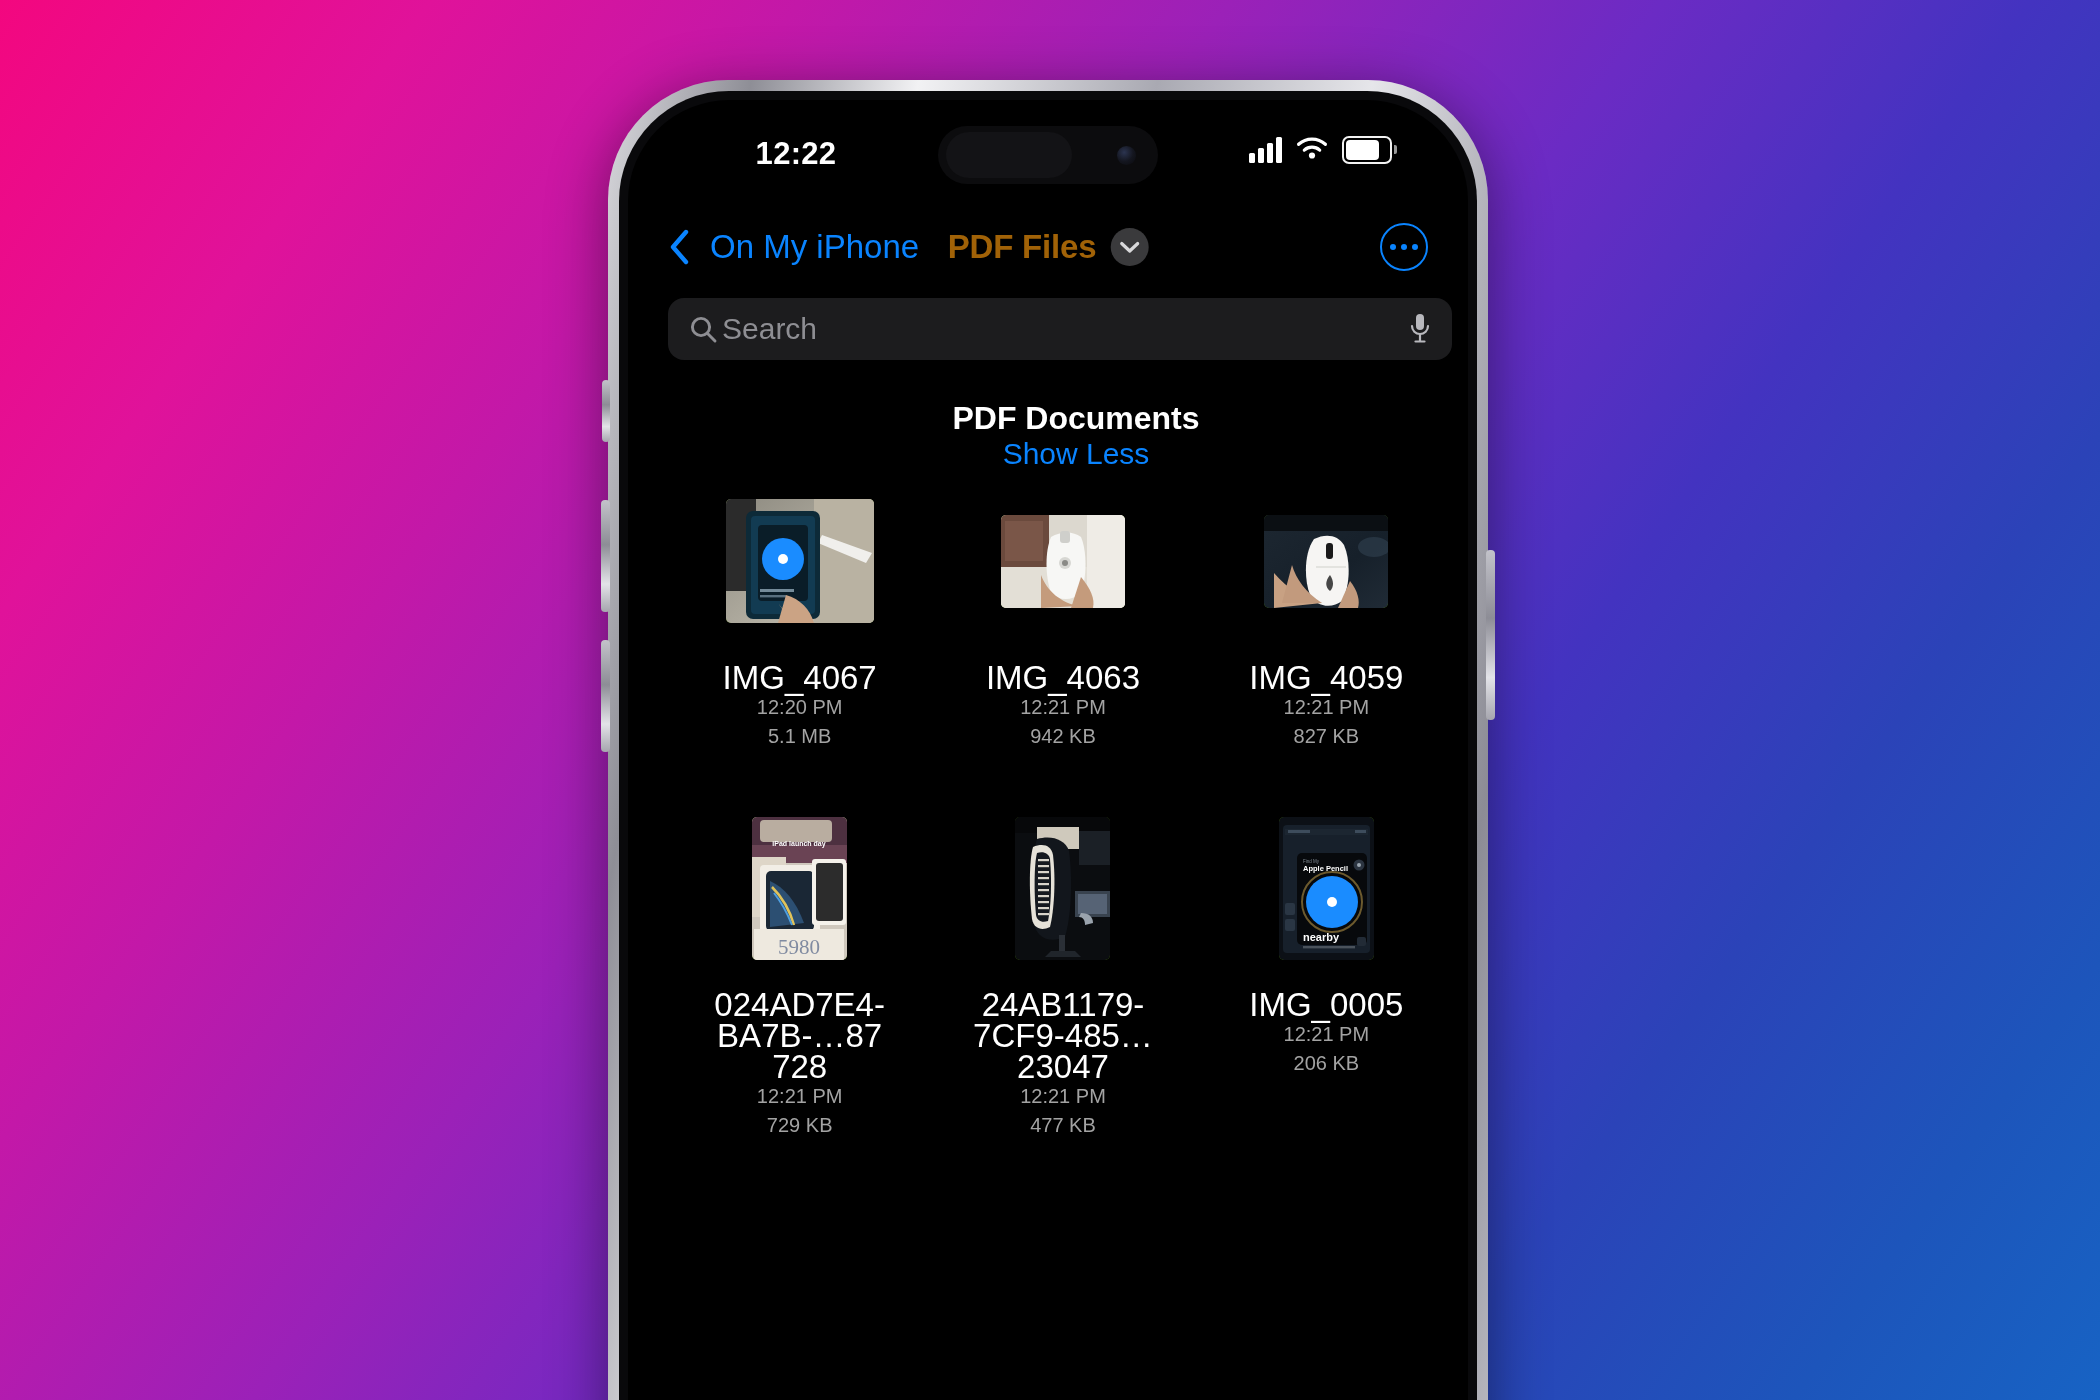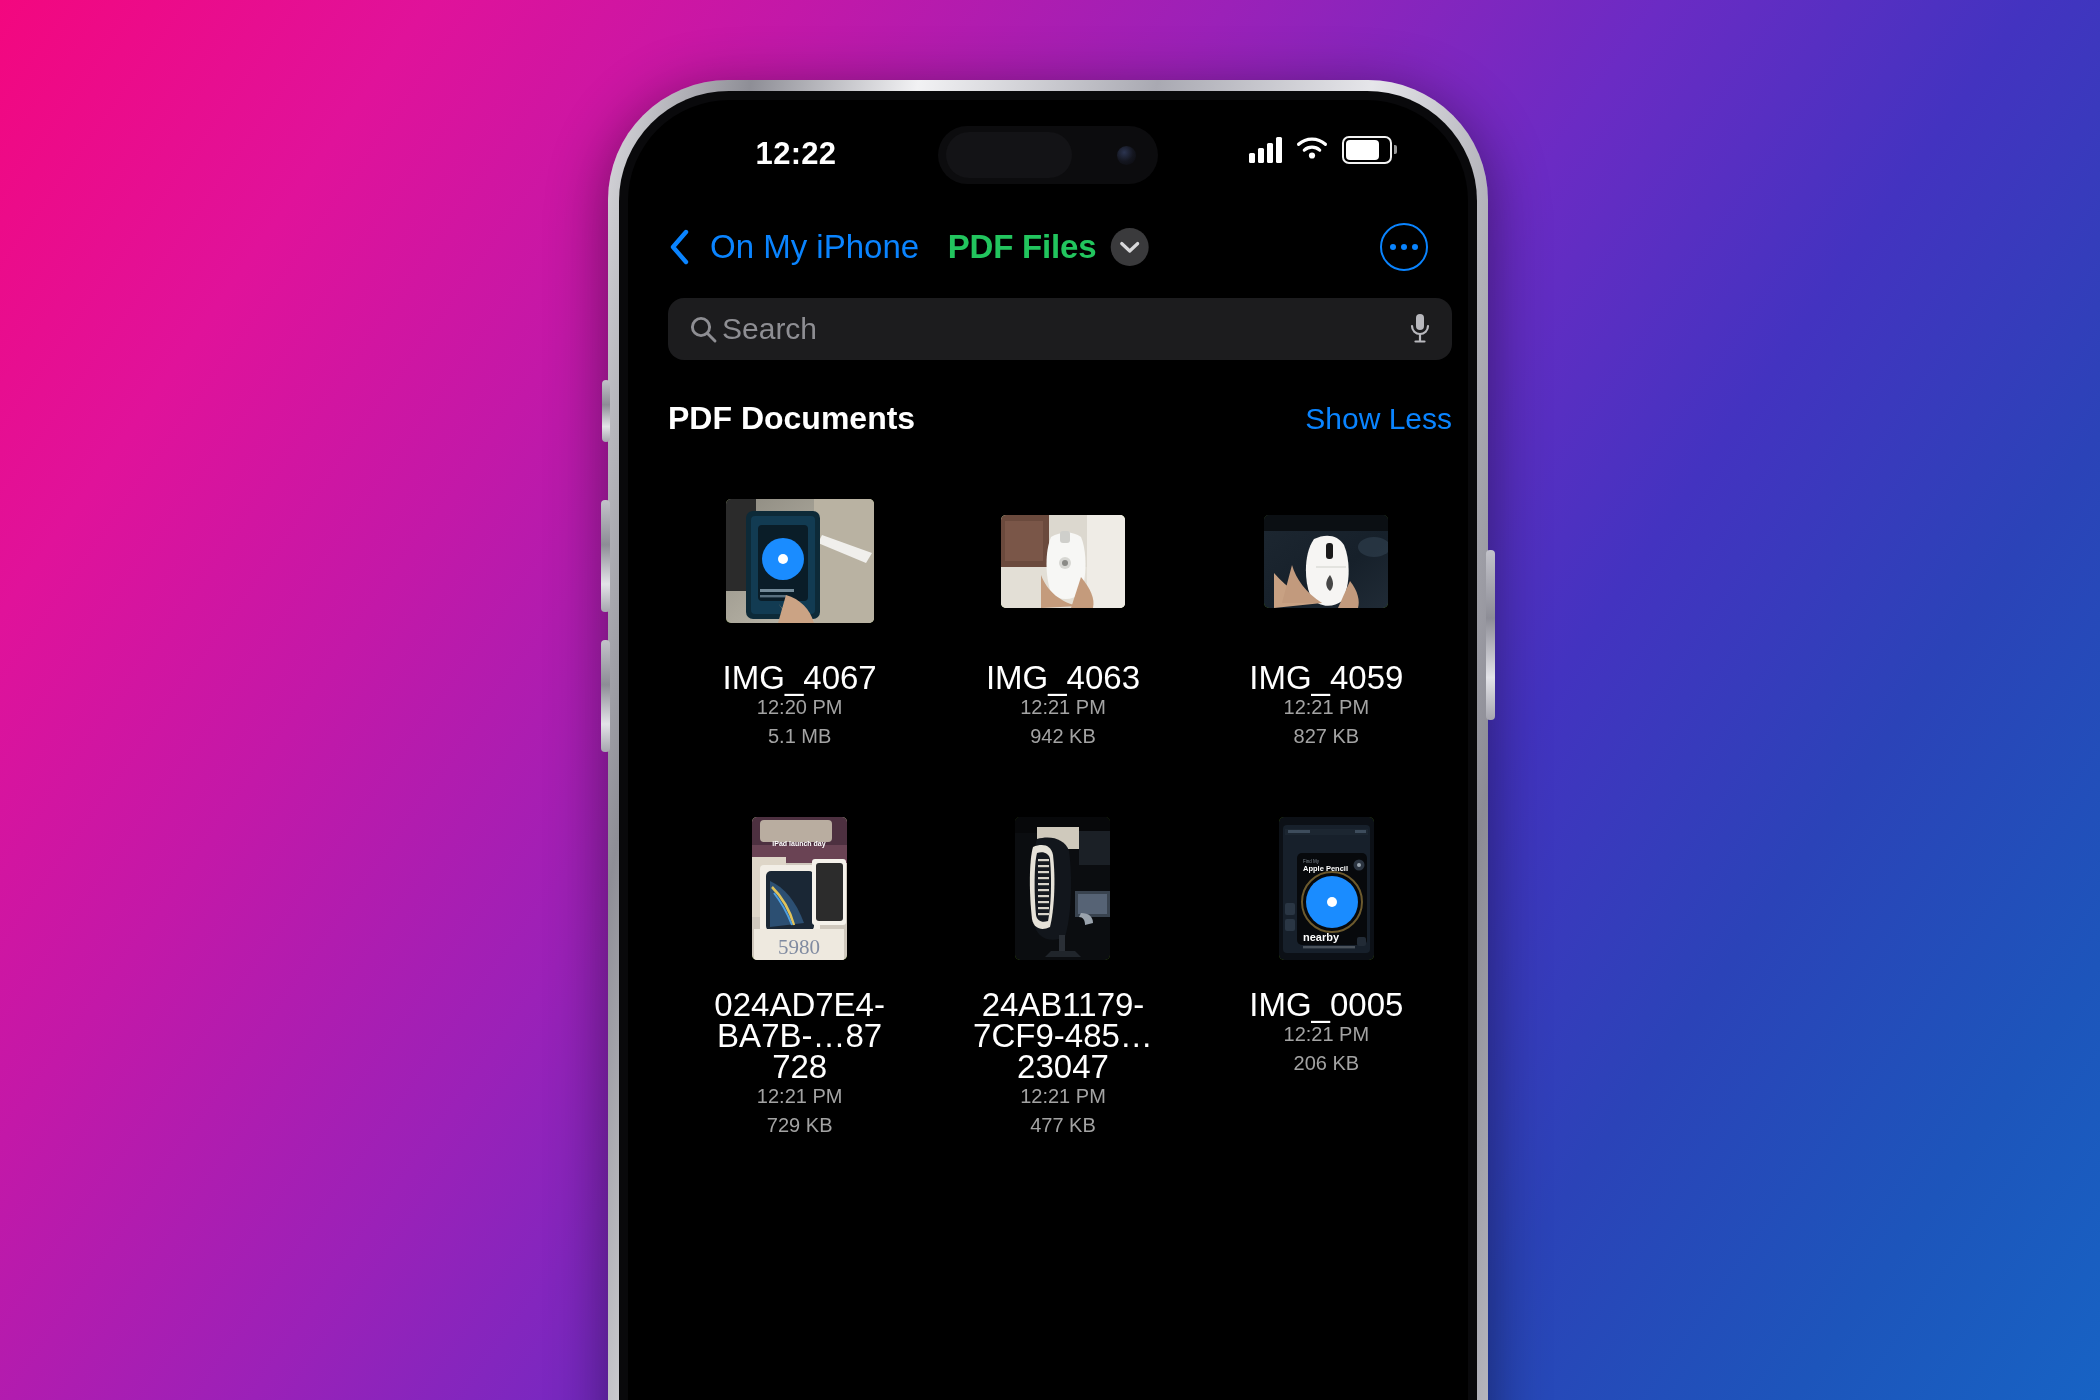--- a/index.html
+++ b/index.html
@@ -166,21 +166,21 @@
     font-size: 33px;
   }
   #back-chevron { display:block; }
   #nav-title-wrap {
     position: absolute;
     left: 50%;
     transform: translateX(-50%);
     display:flex; align-items:center; gap: 14px;
   }
   #nav-title {
-    color: #22c55e;
+    color: #a16207;
     font-size: 33px;
     font-weight: bold;
     letter-spacing: -0.2px;
   }
   #nav-title-chevron {
     width: 38px; height: 38px;
     border-radius: 50%;
     background: #3a3a3c;
     display:flex; align-items:center; justify-content:center;
   }
@@ -215,23 +215,23 @@
   #search-placeholder {
     color: #8e8e93;
     font-size: 30px;
     margin-left: 4px;
     flex: 1;
   }
 
   
   #section-header {
     position: absolute;
-    left: 40px; top: 300px;
+    left: 56px; top: 300px;
     width: 784px;
-    display:flex; align-items:center; justify-content: space-between;
+    display:flex; align-items:center; justify-content: space-between; flex-direction: column;
   }
   #section-title {
     color: #fff;
     font-size: 32px;
     font-weight: bold;
   }
   #show-less {
     color: #0a84ff;
     font-size: 30px;
   }

